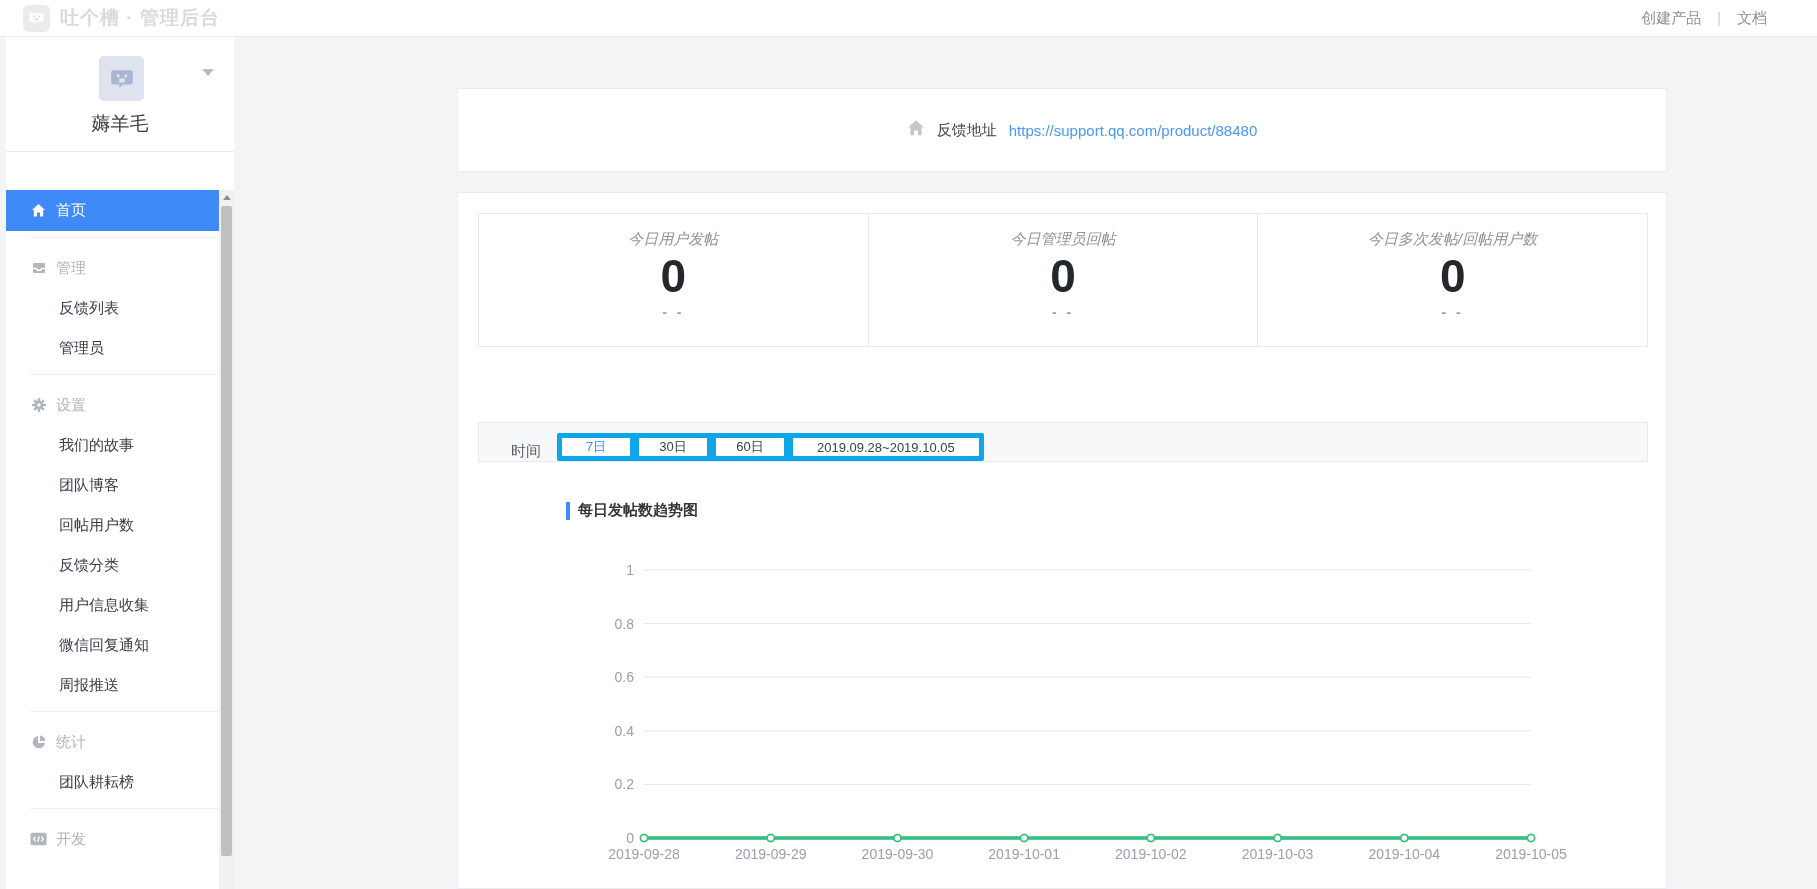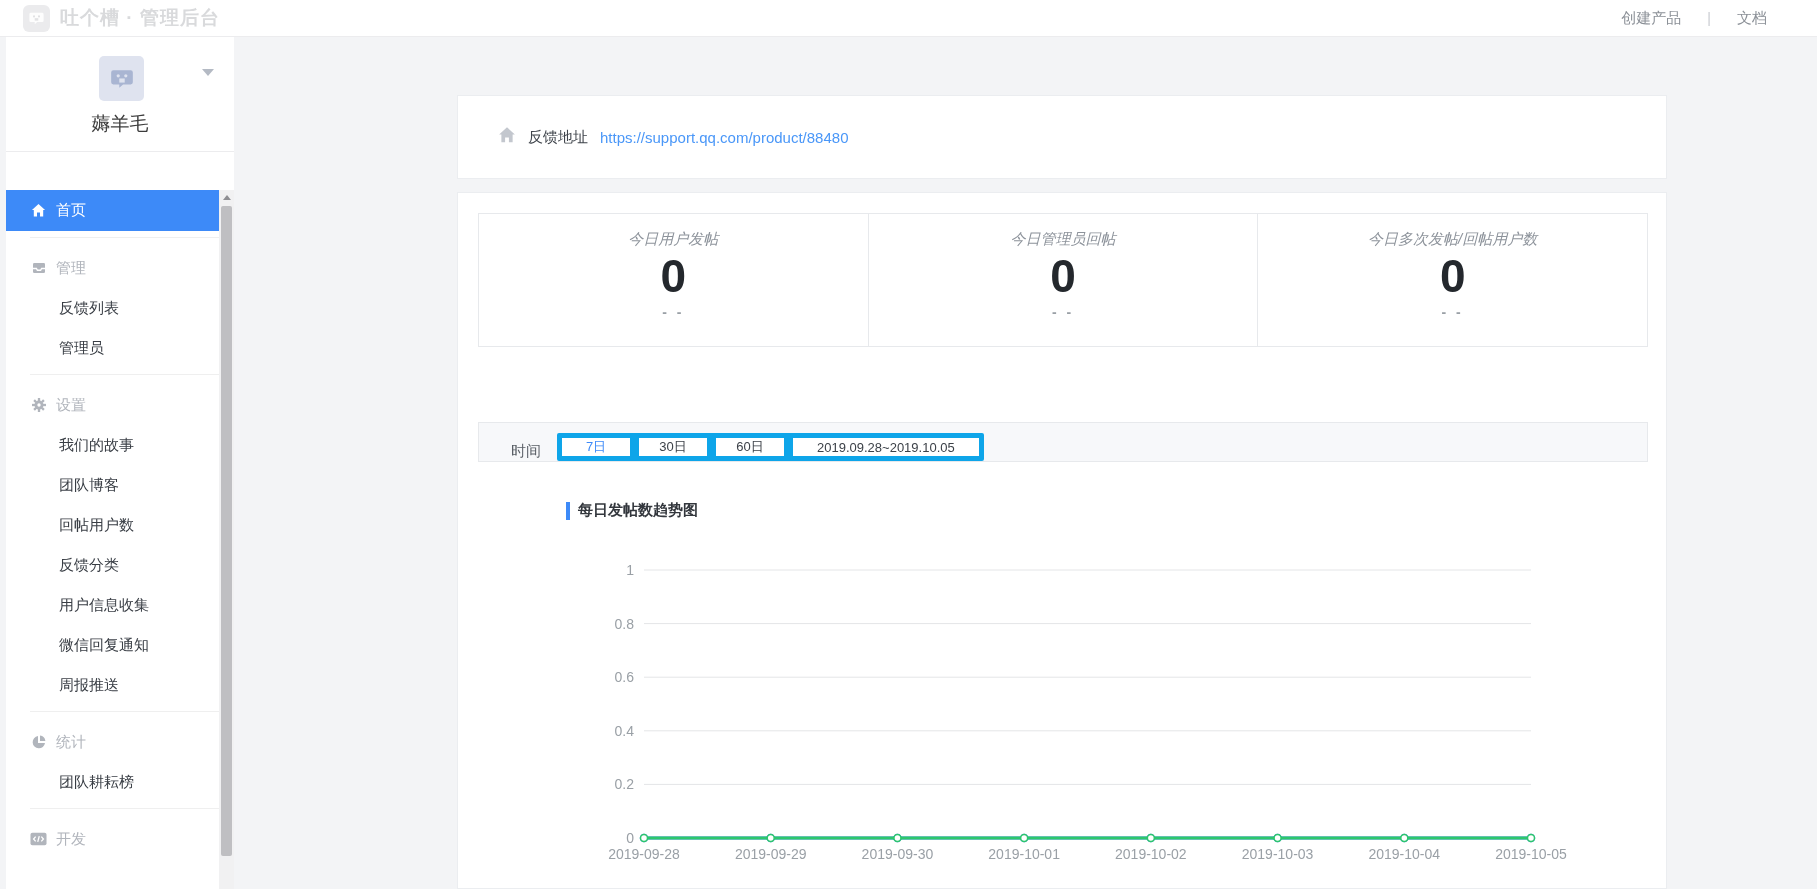--- a/index.html
+++ b/index.html
@@ -8,21 +8,21 @@
     position:relative; background:#f3f4f6;
     font-family:"Liberation Sans","DejaVu Sans",sans-serif; color:#333;
   }
   
   .topbar { position:absolute; left:0; top:0; width:1817px; height:37px; background:#fff;
     border-bottom:1px solid #ececee; display:flex; align-items:center; justify-content:space-between;
     padding:0 50px 0 23px; z-index:5; }
   .brand { display:flex; align-items:center; gap:10px; }
   .brand-logo { width:27px; height:27px; border-radius:6px; background:#ebebed; display:flex; align-items:center; justify-content:center; }
   .brand-title { font-size:19px; font-weight:bold; color:#d9dadc; letter-spacing:1px; }
-  .topbar-links { display:flex; align-items:center; gap:26px; font-size:15px; color:#8b9097; }
+  .topbar-links { display:flex; align-items:center; gap:16px; font-size:15px; color:#8b9097; }
   .topbar-links a { color:#8b9097; text-decoration:none; cursor:pointer; }
   .sep { color:#c9ccd1; font-size:14px; }
   
   .sidebar { position:absolute; left:6px; top:37px; width:228px; height:852px; background:#fff; }
   .product { position:relative; height:115px; border-bottom:1px solid #ececee; }
   .avatar { position:absolute; left:93px; top:19px; width:45px; height:45px; border-radius:5px;
     background:#dfe3ef; display:flex; align-items:center; justify-content:center; cursor:pointer; }
   .caret { position:absolute; left:196px; top:32px; width:0; height:0; cursor:pointer;
     border-left:6px solid transparent; border-right:6px solid transparent; border-top:7px solid #b4bac4; }
   .product-name { position:absolute; left:0; top:74px; width:228px; text-align:center; font-size:19px; color:#3c3c3c; }
@@ -32,21 +32,21 @@
   .nav-item.active { background:#3d8af8; color:#fff; height:41px; padding-left:0; }
   .nicon { width:17px; height:17px; margin-left:24px; margin-right:9px; display:flex; align-items:center; justify-content:center; color:inherit; }
   .nav-item.active .nicon { color:#fff; }
   .nav-divider { height:1px; background:#efefef; margin:6px 0 0 24px; width:189px; }
   .sidebar-scrollbar { position:absolute; left:213px; top:153px; width:15px; height:699px; background:#f1f1f2; }
   .sb-arrow { height:15px; display:flex; align-items:center; justify-content:center; }
   .sb-arrow::after { content:""; width:0; height:0; border-left:4px solid transparent; border-right:4px solid transparent; border-bottom:5px solid #8f8f93; }
   .sb-thumb { position:absolute; left:2px; top:16px; width:11px; height:650px; background:#bfbfc2; border-radius:2px; }
   
   .card { position:absolute; background:#fff; border:1px solid #ebedf0; }
-  .card-feedback { left:457px; top:95px; width:1210px; height:84px; display:flex; align-items:center; padding-left:40px; gap:12px; }
+  .card-feedback { left:457px; top:88px; width:1210px; height:84px; display:flex; align-items:center; padding-left:40px; gap:12px;justify-content:center; }
   .fb-label { font-size:15px; color:#3f444b; }
   .fb-link { font-size:15px; color:#4a97f8; text-decoration:none; cursor:pointer; }
   .card-dash { left:457px; top:192px; width:1210px; height:697px; }
   .metrics-box { position:absolute; left:20px; top:20px; width:1170px; border:1px solid #e7e9ec; }
   .metrics-header { height:48px; background:#f7f8fa; border-bottom:1px solid #e7e9ec;
     display:flex; align-items:center; justify-content:space-between; padding:0 18px 0 20px; }
   .metrics-title { font-size:15px; color:#363b42; }
   .help { width:20px; height:20px; border-radius:50%; background:#c9ccd1; color:#fff; font-size:13px;
     font-weight:bold; display:flex; align-items:center; justify-content:center; cursor:pointer; }
   .metrics-body { display:flex; height:132px; background:#fff; }

